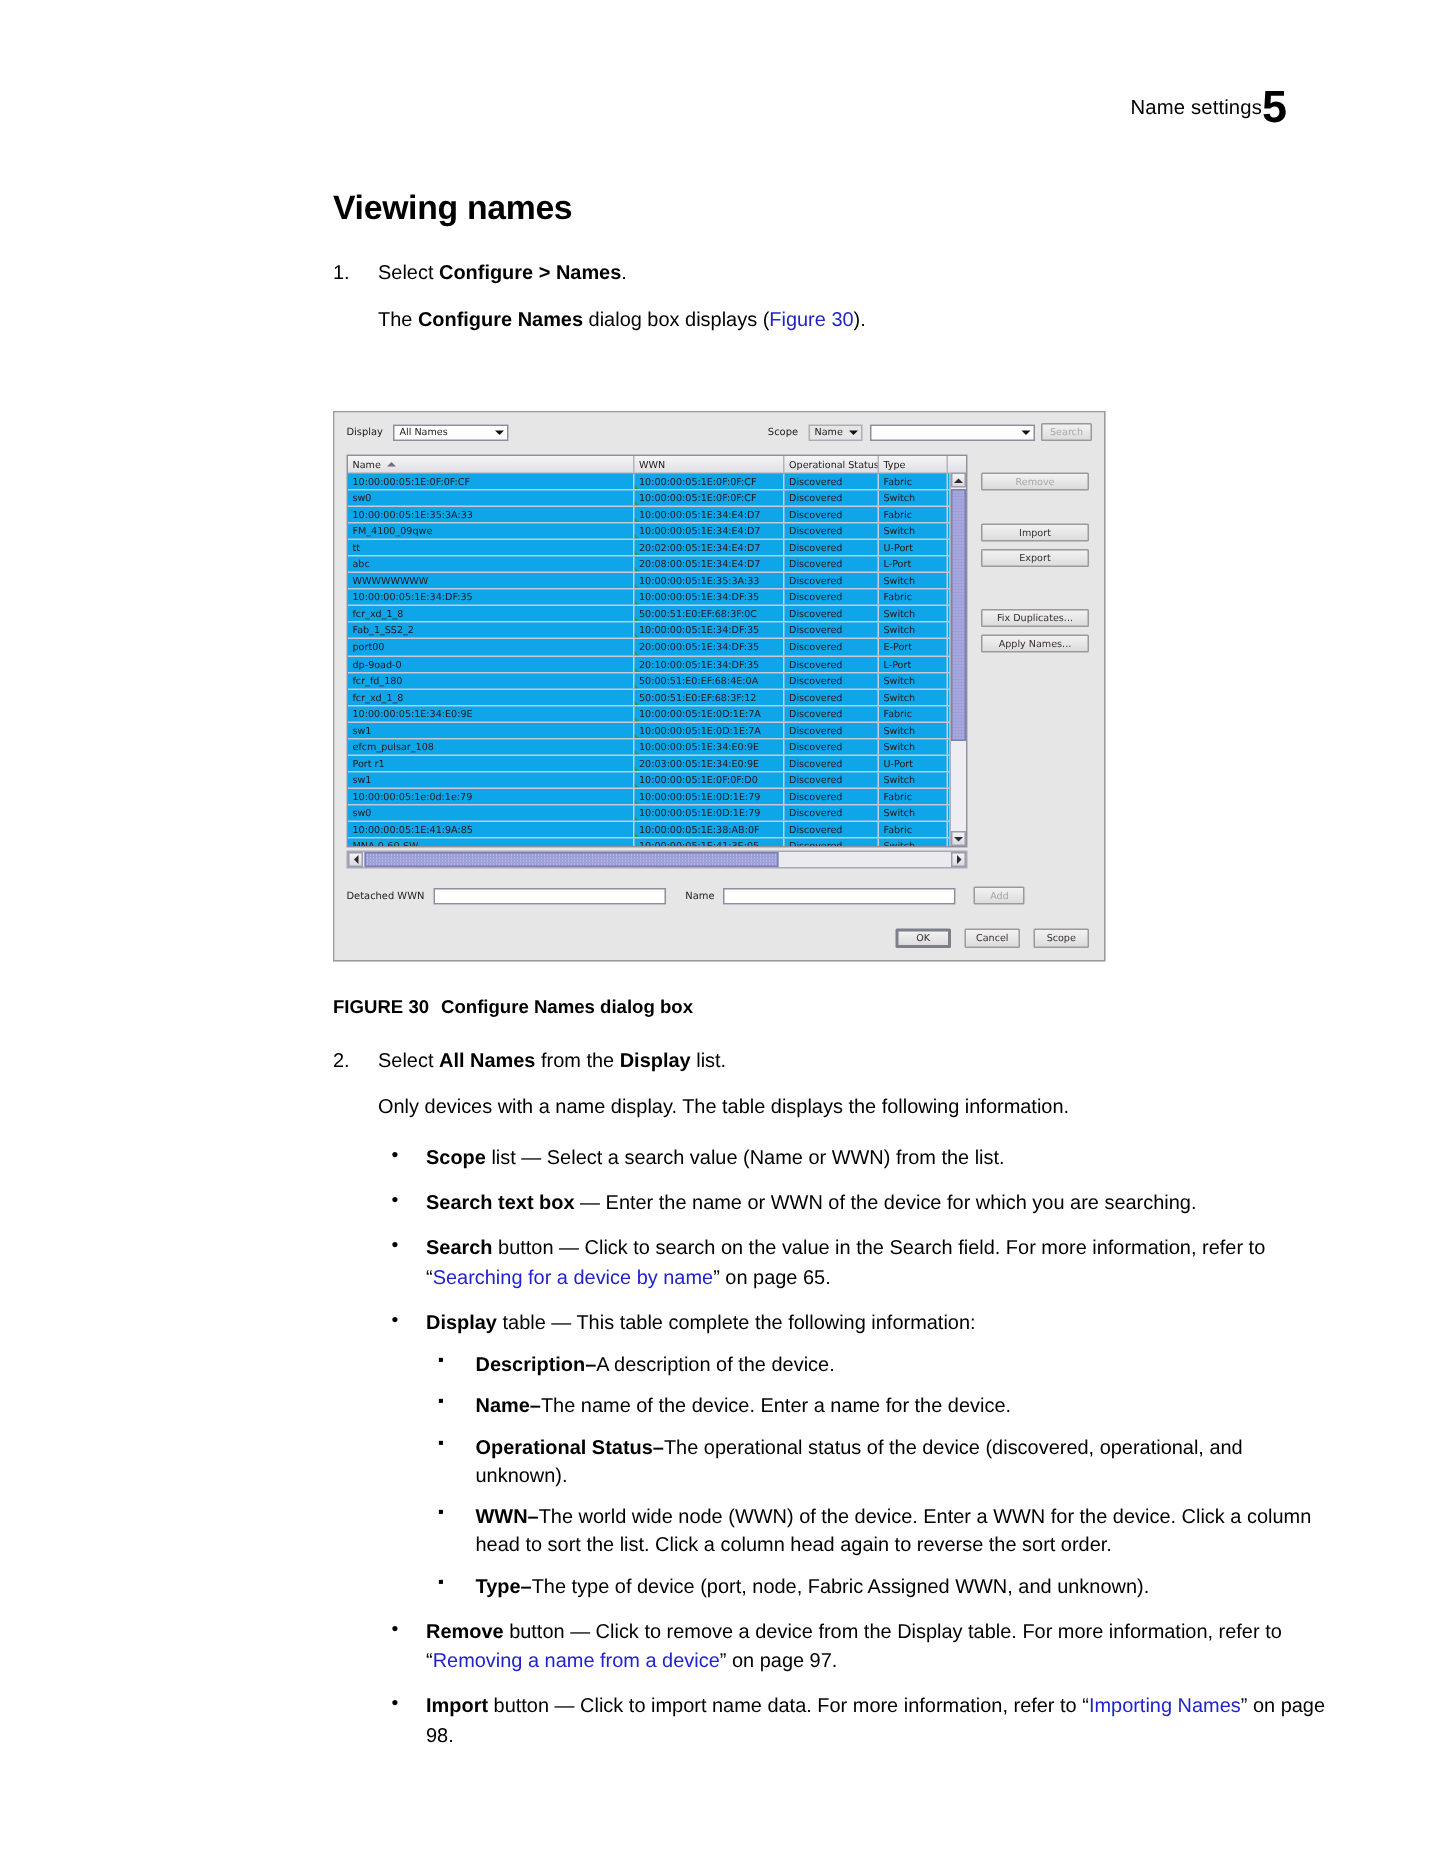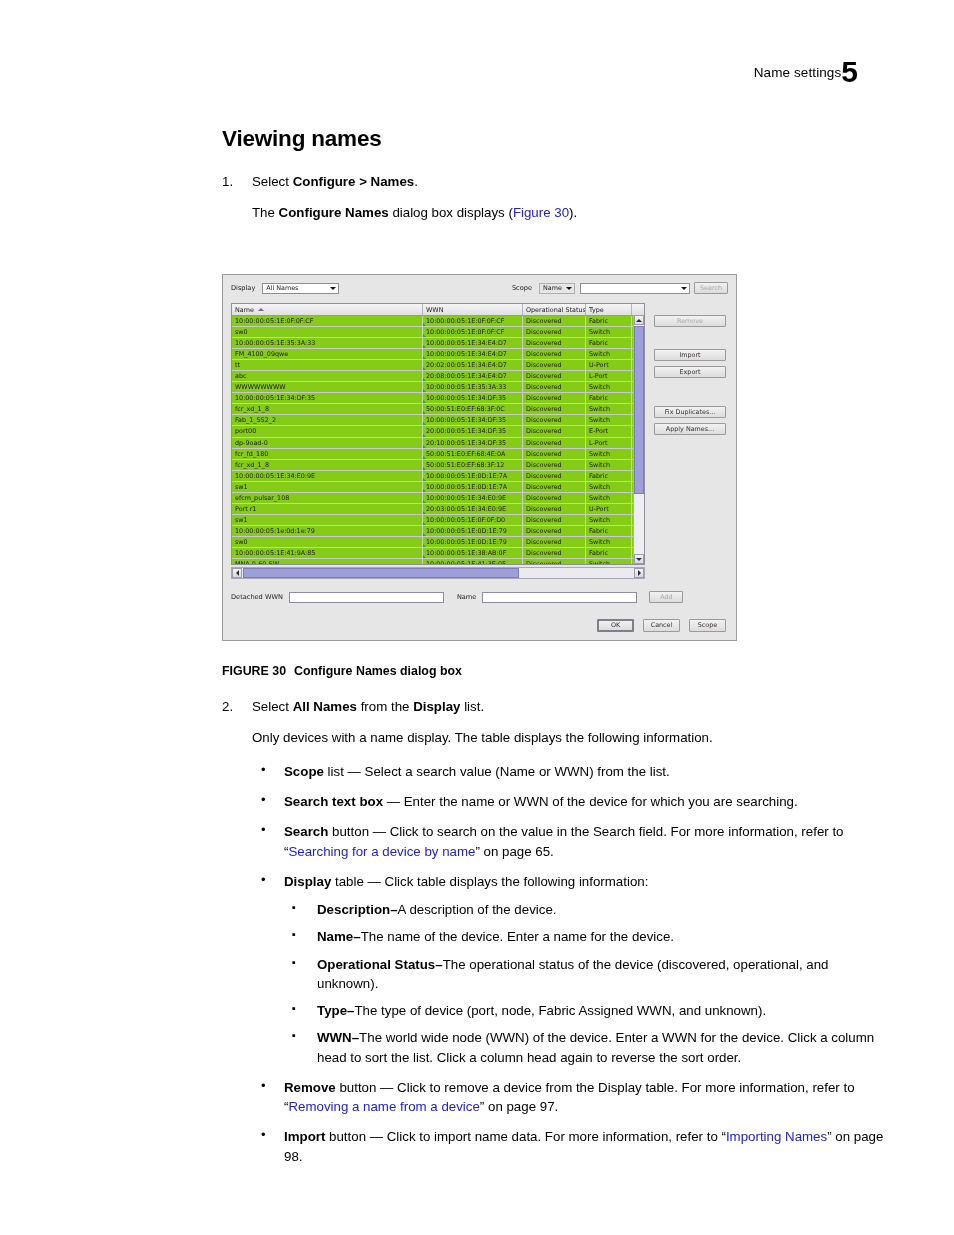--- a/index.html
+++ b/index.html
@@ -250,21 +250,21 @@
     flex-direction: column;
     overflow: hidden;
     position: relative;
   }
   .grid-row {
     display: flex;
     height: 11.05px;
     flex: 0 0 11.05px;
     border-bottom: 1px solid #c9c9d3;
     box-sizing: border-box;
-    background: #84cc16;
+    background: #0ea5e9;
   }
   .grid-row .td {
     font-size: 6.4px;
     padding-left: 3px;
     display: flex;
     align-items: center;
     border-right: 1px solid #ccccd6;
     box-sizing: border-box;
     white-space: nowrap;
     overflow: hidden;
@@ -666,27 +666,27 @@
   <div class="step-sub" style="margin-bottom:14px">Only devices with a name display. The table displays the following information.</div>
 
   <ul class="bullets">
     <li><b>Scope</b><span> list — Select a search value (Name or WWN) from the list.</span></li>
 
     <li><b>Search text box</b><span> — Enter the name or WWN of the device for which you are searching.</span></li>
 
     <li><b>Search</b><span> button — Click to search on the value in the Search field. For more information, refer to “</span><span class="xref">Searching for a device by name</span><span>” on page 65.</span></li>
 
     <li>
-      <b>Display</b><span> table — Click table displays the following information:</span>
+      <b>Display</b><span> table — This table complete the following information:</span>
       <ul class="subbullets">
         <li><b>Description–</b><span>A description of the device.</span></li>
         <li><b>Name–</b><span>The name of the device. Enter a name for the device.</span></li>
         <li><b>Operational Status–</b><span>The operational status of the device (discovered, operational, and unknown).</span></li>
+        <li><b>WWN–</b><span>The world wide node (WWN) of the device. Enter a WWN for the device. Click a column head to sort the list. Click a column head again to reverse the sort order.</span></li>
         <li><b>Type–</b><span>The type of device (port, node, Fabric Assigned WWN, and unknown).</span></li>
-        <li><b>WWN–</b><span>The world wide node (WWN) of the device. Enter a WWN for the device. Click a column head to sort the list. Click a column head again to reverse the sort order.</span></li>
       </ul>
     </li>
 
     <li><b>Remove</b><span> button — Click to remove a device from the Display table. For more information, refer to “</span><span class="xref">Removing a name from a device</span><span>” on page 97.</span></li>
 
     <li><b>Import</b><span> button — Click to import name data. For more information, refer to “</span><span class="xref">Importing Names</span><span>” on page 98.</span></li>
   </ul>
 </div>
 
 </body></html>

